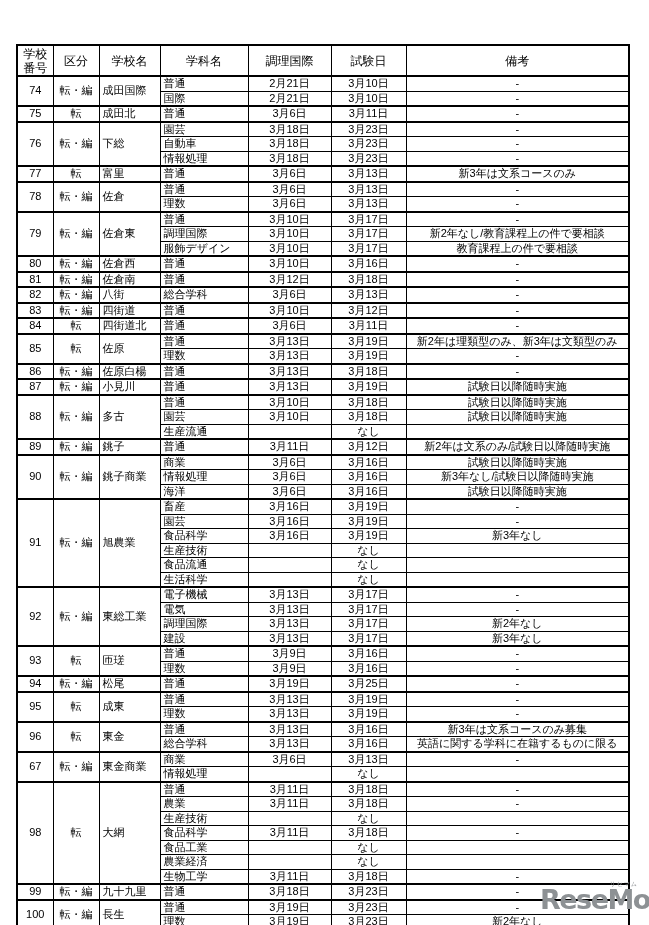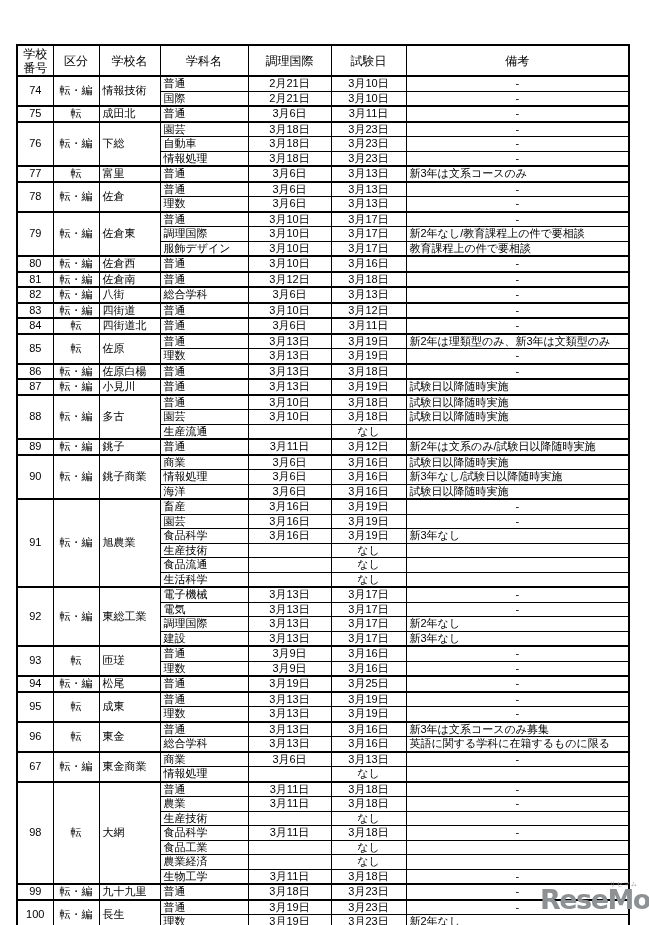--- a/index.html
+++ b/index.html
@@ -33,21 +33,21 @@
     font-size: 12px;
     height: 29px;
     text-align: center;
     line-height: 14px;
   }
   .sched thead th.hdr-no { white-space: pre-line; margin-top: 31px; }
   tr.group-start td { border-top: 2px solid #000; }
   td.col-no, td.col-kubun { text-align: center; }
   td.col-name, td.col-dept { text-align: left; }
   td.col-deadline, td.col-exam { text-align: center; }
-  td.col-note { text-align: left; }
+  td.col-note { text-align: center; }
   td.col-note.dash { text-align: center; }
   .watermark {
     position: absolute;
     left: 540px; top: 881px;
     width: 112px;
     color: #8d9194;
     z-index: 5;
     pointer-events: none;
   }
   .watermark .wm-ruby {
@@ -89,21 +89,21 @@
       <th>学科名</th>
       <th>調理国際</th>
       <th>試験日</th>
       <th>備考</th>
     </tr>
   </thead>
   <tbody>
       <tr class="group-start">
         <td rowspan="2" class="col-no">74</td>
         <td rowspan="2" class="col-kubun">転・編</td>
-        <td rowspan="2" class="col-name">情報技術</td>
+        <td rowspan="2" class="col-name">成田国際</td>
         <td class="col-dept">普通</td>
         <td class="col-deadline">2月21日</td>
         <td class="col-exam">3月10日</td>
         <td class="col-note dash">-</td>
       </tr>
       <tr>
         <td class="col-dept">国際</td>
         <td class="col-deadline">2月21日</td>
         <td class="col-exam">3月10日</td>
         <td class="col-note dash">-</td>

